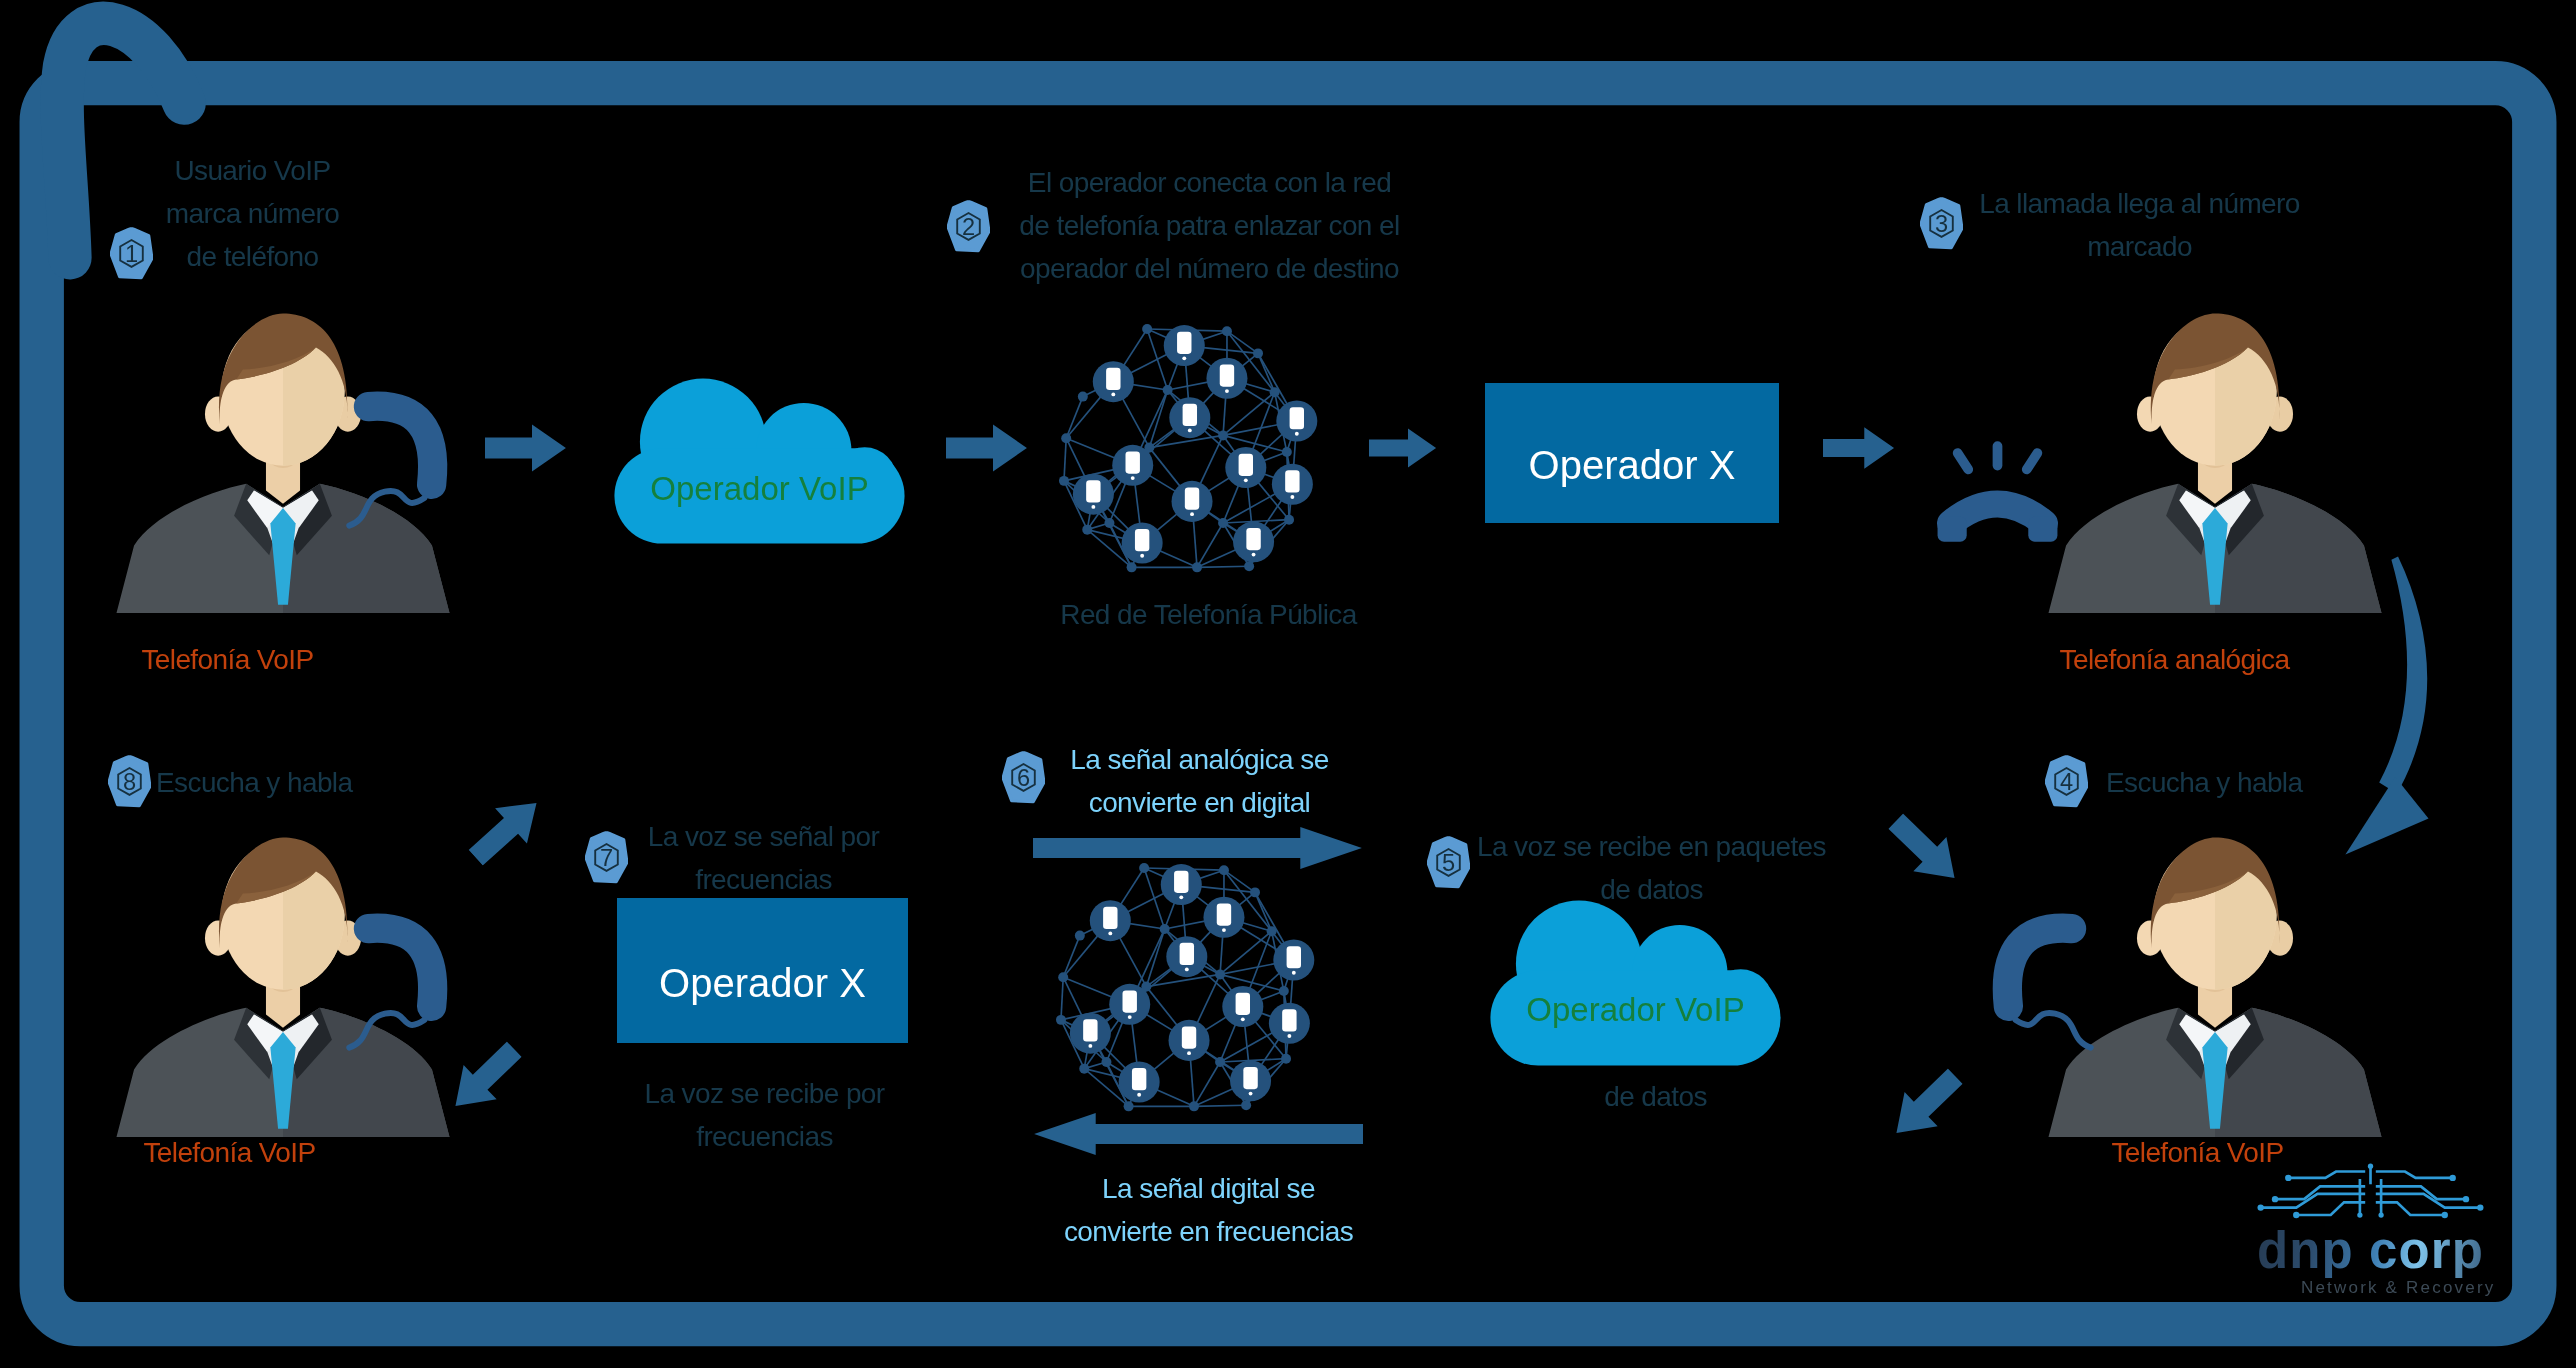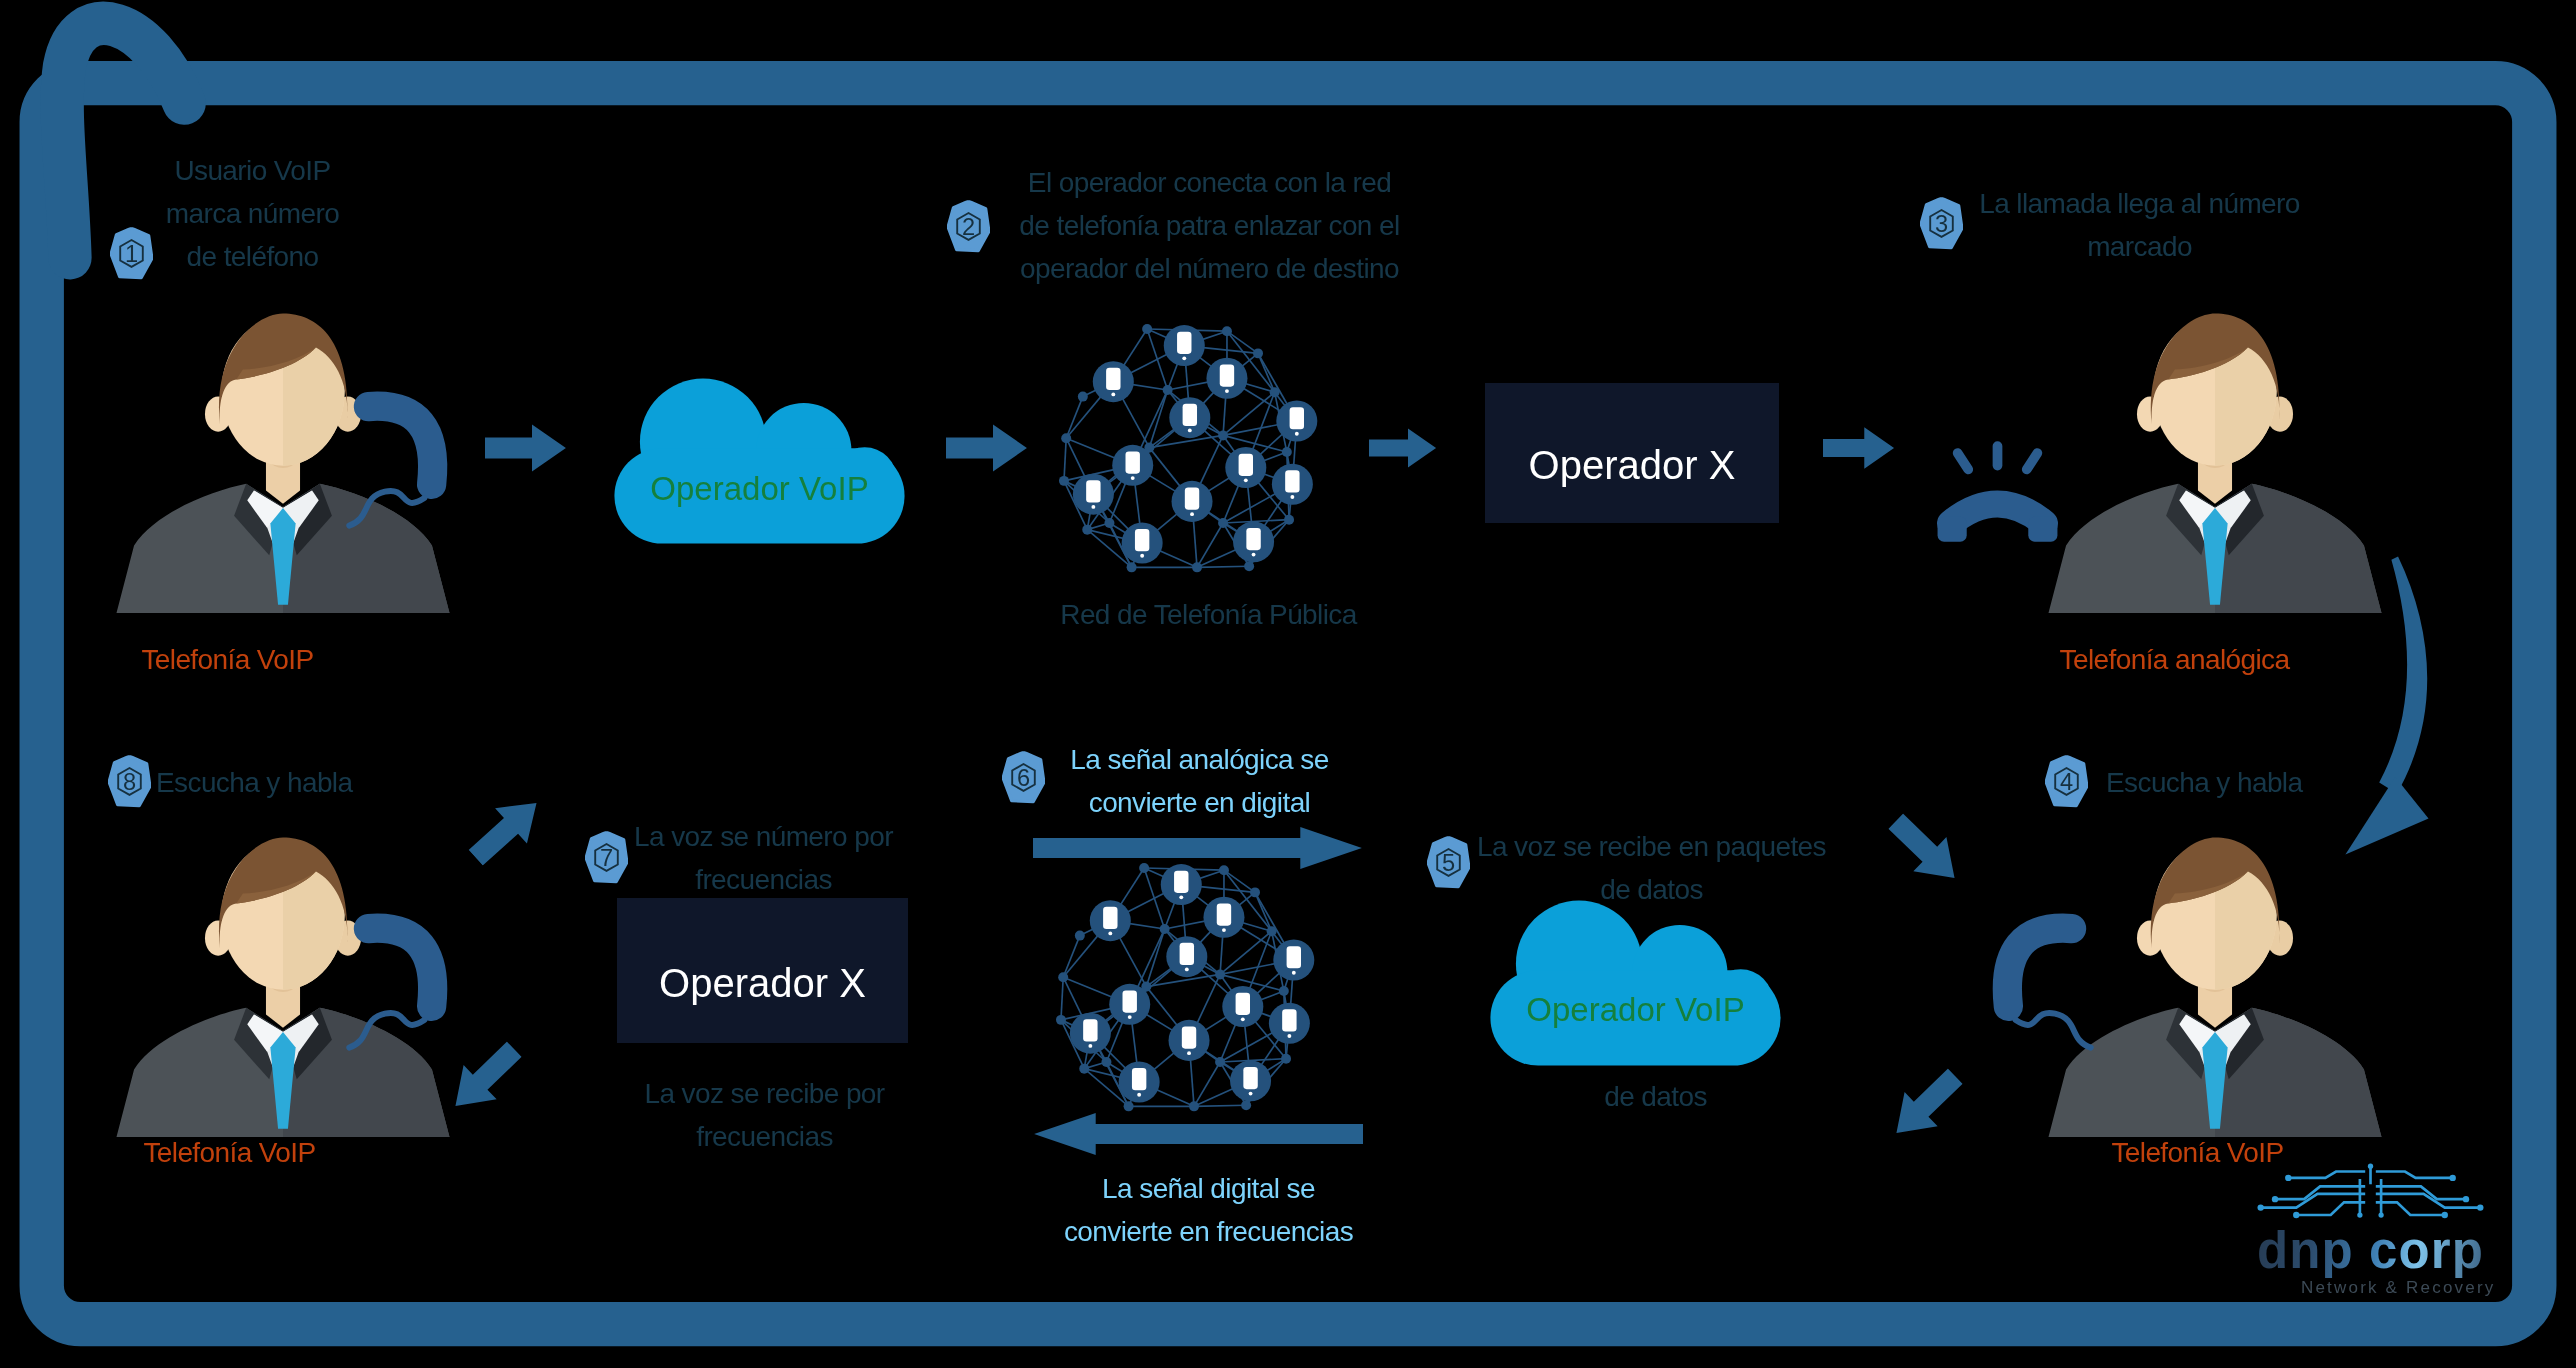--- a/index.html
+++ b/index.html
@@ -5,21 +5,21 @@
   html,body{margin:0;padding:0;background:#000;}
   body{width:2576px;height:1368px;overflow:hidden;font-family:"Liberation Sans","DejaVu Sans",sans-serif;}
   #canvas{position:relative;width:2576px;height:1368px;background:#000;}
   .abs{position:absolute;}
   svg{overflow:visible;display:block;}
   .stept{position:absolute;font-size:28px;line-height:43px;letter-spacing:-0.6px;color:#16384a;text-align:center;}
   .stept.bright{color:#7dd3fc;}
   .stept.leftal{text-align:left;}
   .plabel{position:absolute;font-size:28px;line-height:32px;letter-spacing:-0.6px;color:#c2410c;text-align:center;width:333px;}
   .nodetext{position:absolute;color:#15803d;font-size:33px;line-height:40px;text-align:center;font-weight:400;}
-  .opbox{position:absolute;background:#0f172a;display:flex;align-items:center;justify-content:center;}
+  .opbox{position:absolute;background:#0369a1;display:flex;align-items:center;justify-content:center;}
   .opbox span{color:#fff;font-size:40px;font-weight:400;padding-top:25.5px;}
   .badge{position:absolute;width:43px;height:54px;}
   .badgenum{font-size:44px;fill:#16303f;font-family:"Liberation Sans","DejaVu Sans",sans-serif;}
   .arrow{position:absolute;}
   .rot-ur{transform:rotate(-42deg);}
   .rot-dl{transform:rotate(136deg);}
   .rot-dr{transform:rotate(44deg);}
   .mirror{transform:scaleX(-1);}
   .logo-name{font-weight:bold;font-size:51px;line-height:55px;text-align:center;letter-spacing:1.1px;
     background:linear-gradient(100deg,#24364b 0%,#2c4c6d 28%,#3e7fb4 52%,#7ec3ea 68%,#2c4c6d 100%);
@@ -368,21 +368,21 @@
     </svg>
   <svg class="arrow rot-dl" style="left:443px;top:1053px" width="83" height="50" viewBox="0 0 150 90">
       <use href="#arrow-block"></use>
     </svg>
 
   <svg class="badge" style="left:585px;top:831px" viewBox="0 0 80 100">
     <use href="#badgeshape"></use>
       <text class="badgenum" x="40" y="64" text-anchor="middle">7</text>
   </svg>
   <div class="stept" style="left:486px;top:815px;width:555px">
-    <div>La voz se número por</div>
+    <div>La voz se señal por</div>
     <div>frecuencias</div>
   </div>
 
   <div class="opbox" style="left:617px;top:898px;width:291px;height:145px">
     <span>Operador X</span>
   </div>
 
   <div class="stept" style="left:487px;top:1072px;width:555px">
     <div>La voz se recibe por</div>
     <div>frecuencias</div>

